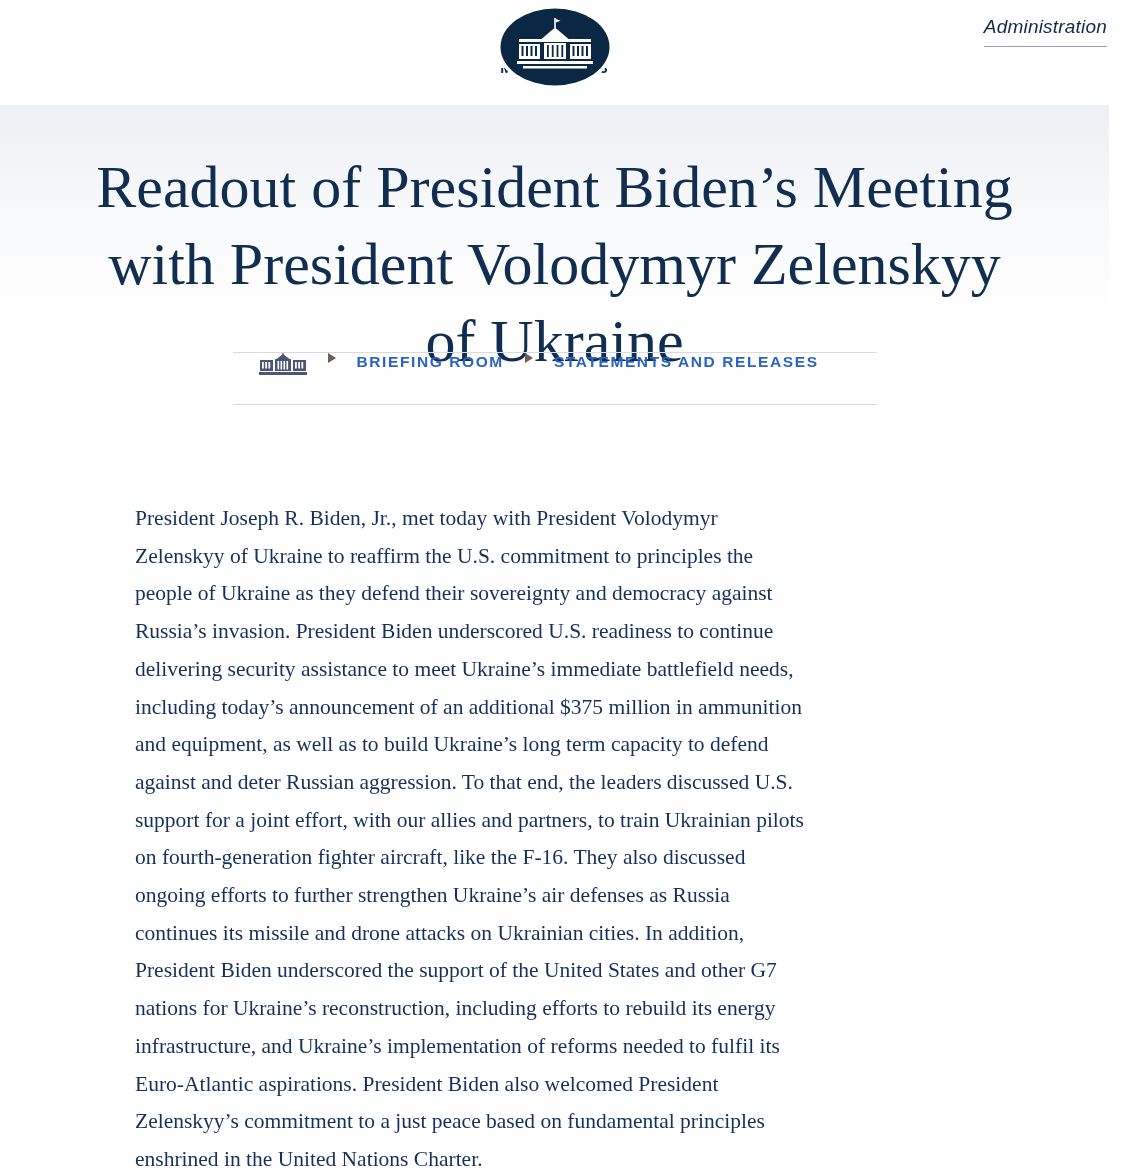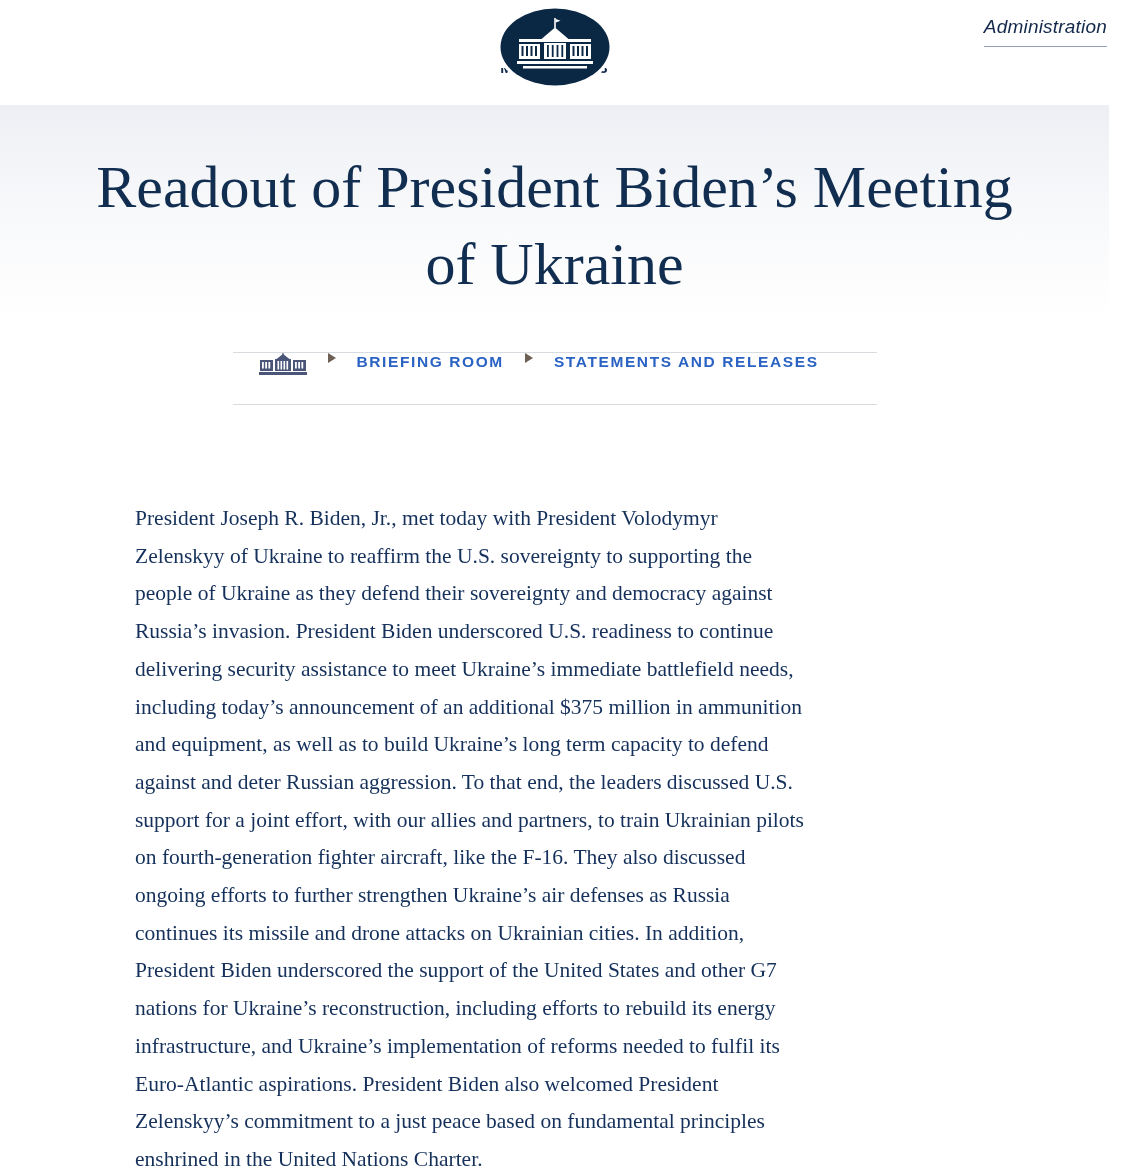--- a/index.html
+++ b/index.html
@@ -88,20 +88,21 @@
         <rect x="54.8" y="40" width="1.8" height="12"></rect>
         <rect x="59.6" y="40" width="1.8" height="12"></rect>
         <rect x="64.4" y="40" width="1.8" height="12"></rect>
       </g>
     </svg>
   </a>
 
   <section class="hero">
     <h1 class="title">
         <div class="title-line">Readout of President Biden’s Meeting</div>
+        <div class="title-line">with President Volodymyr Zelenskyy</div>
         <div class="title-line">of Ukraine</div>
       </h1>
   </section>
 
   <nav class="breadcrumb">
     <a href="#" class="crumb-home">
       <svg width="48" height="22" viewBox="0 0 48 22">
         <g fill="#4a5578">
           <rect x="0" y="19" width="48" height="3"></rect>
           <rect x="1" y="7" width="13" height="11"></rect>
@@ -125,21 +126,21 @@
       </svg>
     </a>
     <span class="sep"></span>
     <a href="#" class="crumb">BRIEFING ROOM</a>
     <span class="sep"></span>
     <a href="#" class="crumb">STATEMENTS AND RELEASES</a>
   </nav>
 
   <main class="body-text">
       <div class="body-line">President Joseph R. Biden, Jr., met today with President Volodymyr</div>
-      <div class="body-line">Zelenskyy of Ukraine to reaffirm the U.S. sovereignty to supporting the</div>
+      <div class="body-line">Zelenskyy of Ukraine to reaffirm the U.S. commitment to principles the</div>
       <div class="body-line">people of Ukraine as they defend their sovereignty and democracy against</div>
       <div class="body-line">Russia’s invasion. President Biden underscored U.S. readiness to continue</div>
       <div class="body-line">delivering security assistance to meet Ukraine’s immediate battlefield needs,</div>
       <div class="body-line">including today’s announcement of an additional $375 million in ammunition</div>
       <div class="body-line">and equipment, as well as to build Ukraine’s long term capacity to defend</div>
       <div class="body-line">against and deter Russian aggression. To that end, the leaders discussed U.S.</div>
       <div class="body-line">support for a joint effort, with our allies and partners, to train Ukrainian pilots</div>
       <div class="body-line">on fourth-generation fighter aircraft, like the F-16. They also discussed</div>
       <div class="body-line">ongoing efforts to further strengthen Ukraine’s air defenses as Russia</div>
       <div class="body-line">continues its missile and drone attacks on Ukrainian cities. In addition,</div>

